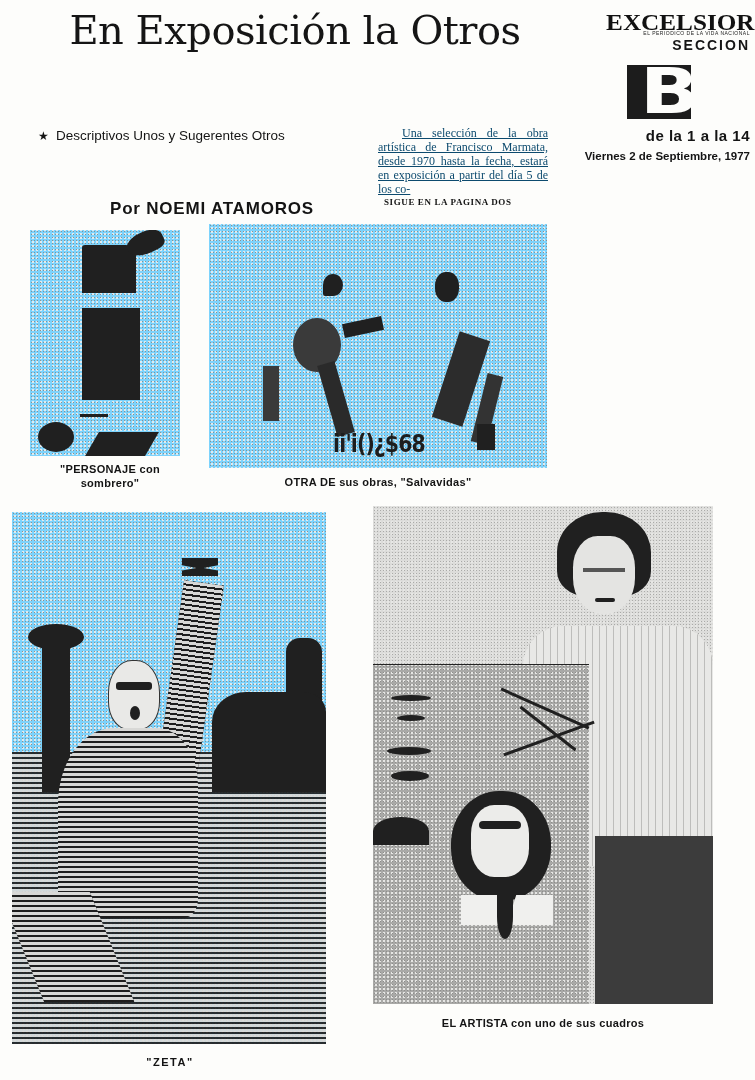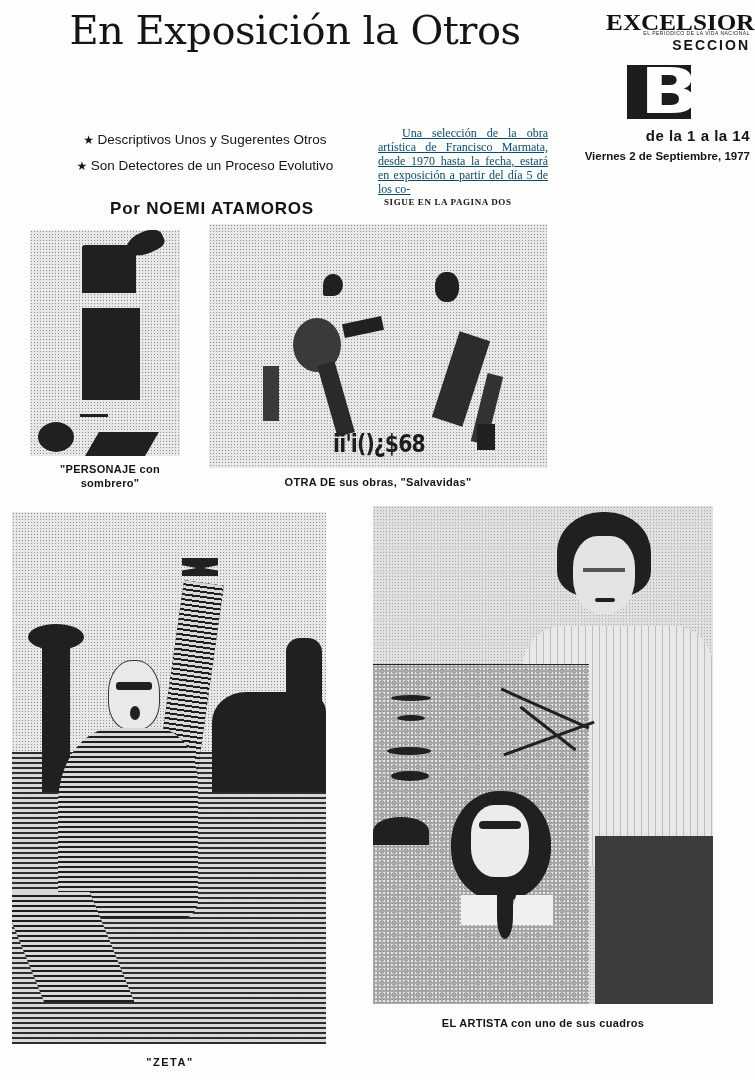--- a/index.html
+++ b/index.html
@@ -27,33 +27,33 @@
       width: 64px; height: 54px; margin: 12px auto 0; background: #1c1c1c; color: #fdfdfb;
       font-family: "DejaVu Sans", sans-serif; font-weight: bold; font-size: 62px; line-height: 54px;
       overflow: hidden; position: relative;
     }
     .big-b span { display: block; transform: scaleX(1.25); }
     .range { font-size: 15px; font-weight: bold; margin-top: 8px; letter-spacing: 0.5px; }
     .date { font-size: 11.5px; font-weight: bold; margin-top: 6px; white-space: nowrap; }
 
     
     .bullets { left: 38px; top: 127px; width: 330px; }
-    .bullet { font-size: 13.5px; line-height: 26px; white-space: nowrap; text-align: center; }
+    .bullet { font-size: 13.5px; line-height: 17px; white-space: nowrap; }
     .bullet .star { font-size: 12px; display: inline-block; width: 18px; }
     .byline { left: 110px; top: 199px; font-size: 17px; font-weight: bold; letter-spacing: 0.8px; }
 
     
     .intro {
       left: 378px; top: 126px; width: 170px; font-family: "Liberation Serif", serif;
       font-size: 12px; line-height: 14px; text-align: justify; text-indent: 24px; color: #0c4a6e; text-decoration: underline;
     }
     .jump { left: 384px; top: 197px; font-family: "Liberation Serif", serif; font-weight: bold; font-size: 9px; letter-spacing: 0.6px; }
 
     
-    .photo { overflow: hidden; background: #e5e5e5; }
+    .photo { overflow: hidden; background: #7dd3fc; }
     .grain {
       position: absolute; inset: 0;
       background-image:
         radial-gradient(#8a8a88 0.8px, transparent 1px),
         radial-gradient(#eeeeec 0.7px, transparent 1px);
       background-size: 3px 3px, 4px 4px;
       background-position: 0 0, 1px 2px;
       opacity: 0.9;
     }
     .shape { position: absolute; background: #202020; }
@@ -76,21 +76,20 @@
   <div class="seccion">SECCION</div>
   <div class="big-b">
     <span>B</span>
   </div>
   <div class="range">de la 1 a la 14</div>
   <div class="date">Viernes 2 de Septiembre, 1977</div>
 </div>
 
 <div class="abs bullets">
   <div class="bullet"><span class="star">★</span><span>Descriptivos Unos y Sugerentes Otros</span></div>
-  <div class="bullet"><span class="star">★</span><span>Son Detectores de un Proceso Evolutivo</span></div>
 </div>
 <div class="abs byline">Por NOEMI ATAMOROS</div>
 
 <p class="abs intro">Una selección de la obra artística de Francisco Marmata, desde 1970 hasta la fecha, estará en exposición a partir del día 5 de los co-</p>
 <div class="abs jump">SIGUE EN LA PAGINA DOS</div>
 
 <div class="abs photo" style="left:30px; top:230px; width:150px; height:226px;">
   <div class="grain"></div>
   <div class="shape" style="left:52px; top:15px; width:54px; height:48px; border-radius:3px 10px 0 0;"></div>
   <div class="shape" style="left:96px; top:2px; width:38px; height:22px; border-radius:50% 50% 30% 60%; transform:rotate(-25deg);"></div>

